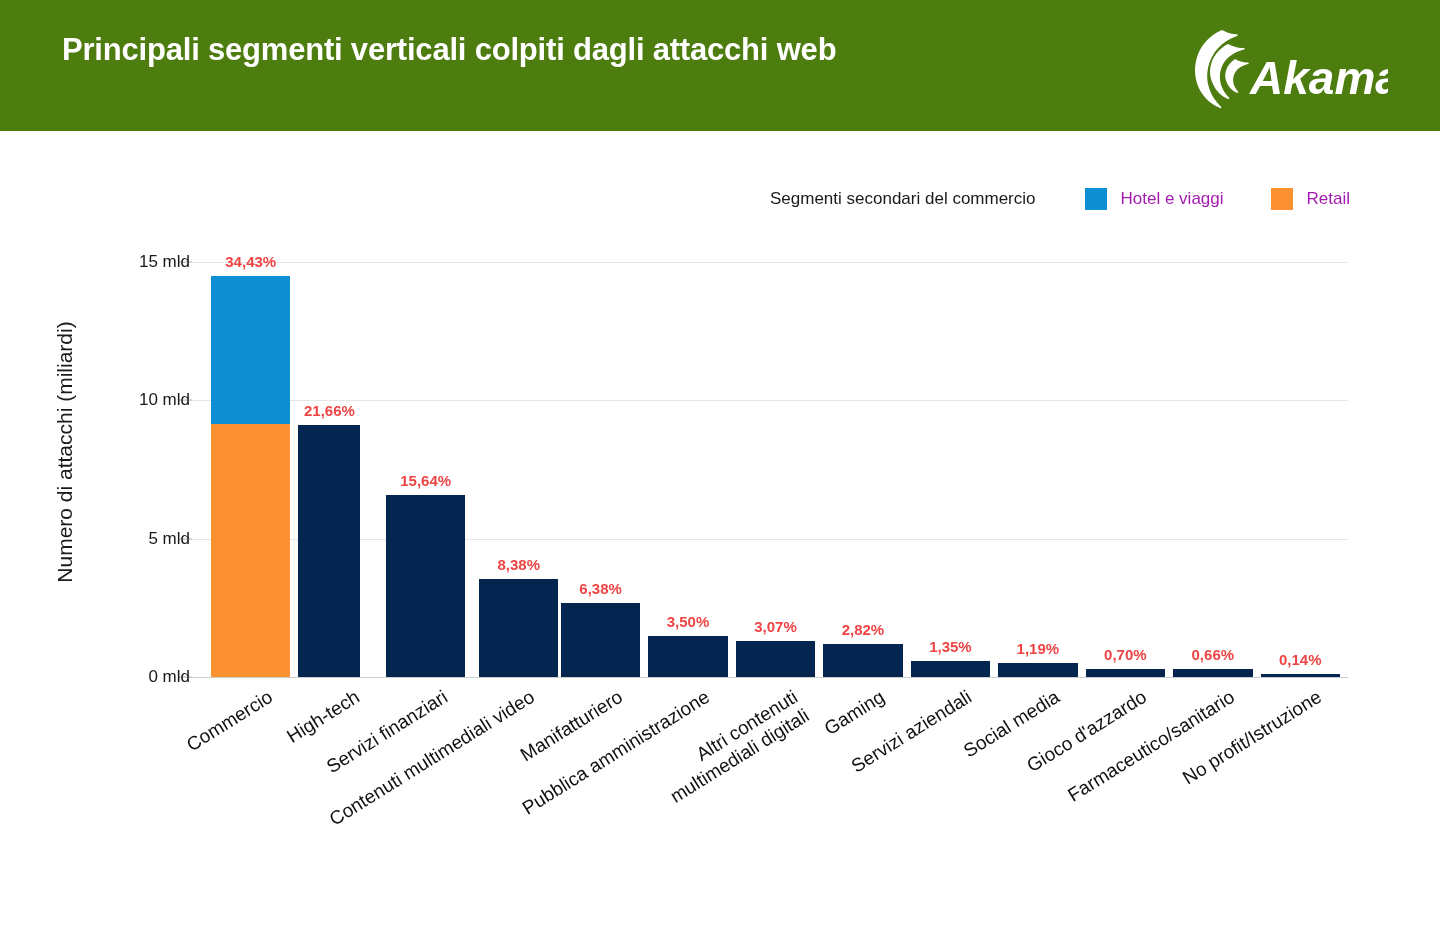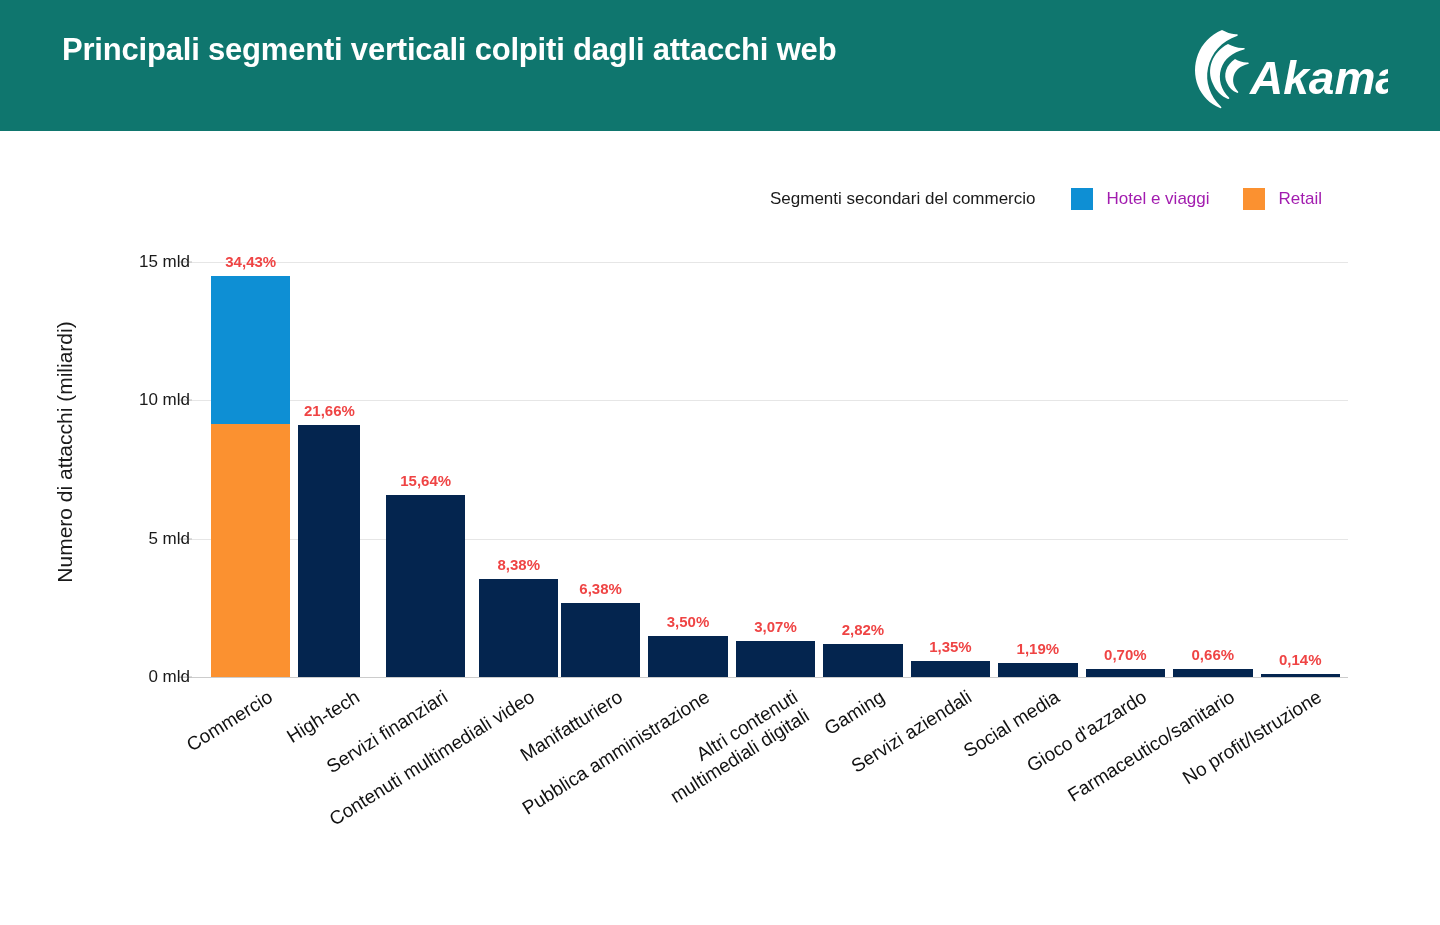--- a/index.html
+++ b/index.html
@@ -9,21 +9,21 @@
     background: #ffffff;
     overflow: hidden;
     position: relative;
   }
 
   
   .header {
     position: absolute;
     left: 0; top: 0;
     width: 1440px; height: 131px;
-    background: #0f766e;
+    background: #4d7c0f;
   }
   .header-title {
     position: absolute;
     left: 62px; top: 32px;
     font-size: 31px;
     font-weight: bold;
     color: #ffffff;
     letter-spacing: -0.2px;
     white-space: nowrap;
   }
@@ -41,21 +41,21 @@
     width: 200px; height: 90px;
   }
 
   
   .legend {
     position: absolute;
     left: 770px; top: 186px;
     height: 26px;
     display: flex;
     align-items: center;
-    gap: 3px;
+    gap: 17px;
   }
   .legend-title {
     font-size: 17px;
     color: #1a1a1a;
     white-space: nowrap;
     margin-right: 32px;
   }
   .legend-item { display: flex; align-items: center; white-space: nowrap; }
   .legend-item + .legend-item { margin-left: 30px; }
   .legend-swatch { width: 22px; height: 22px; display: inline-block; }

